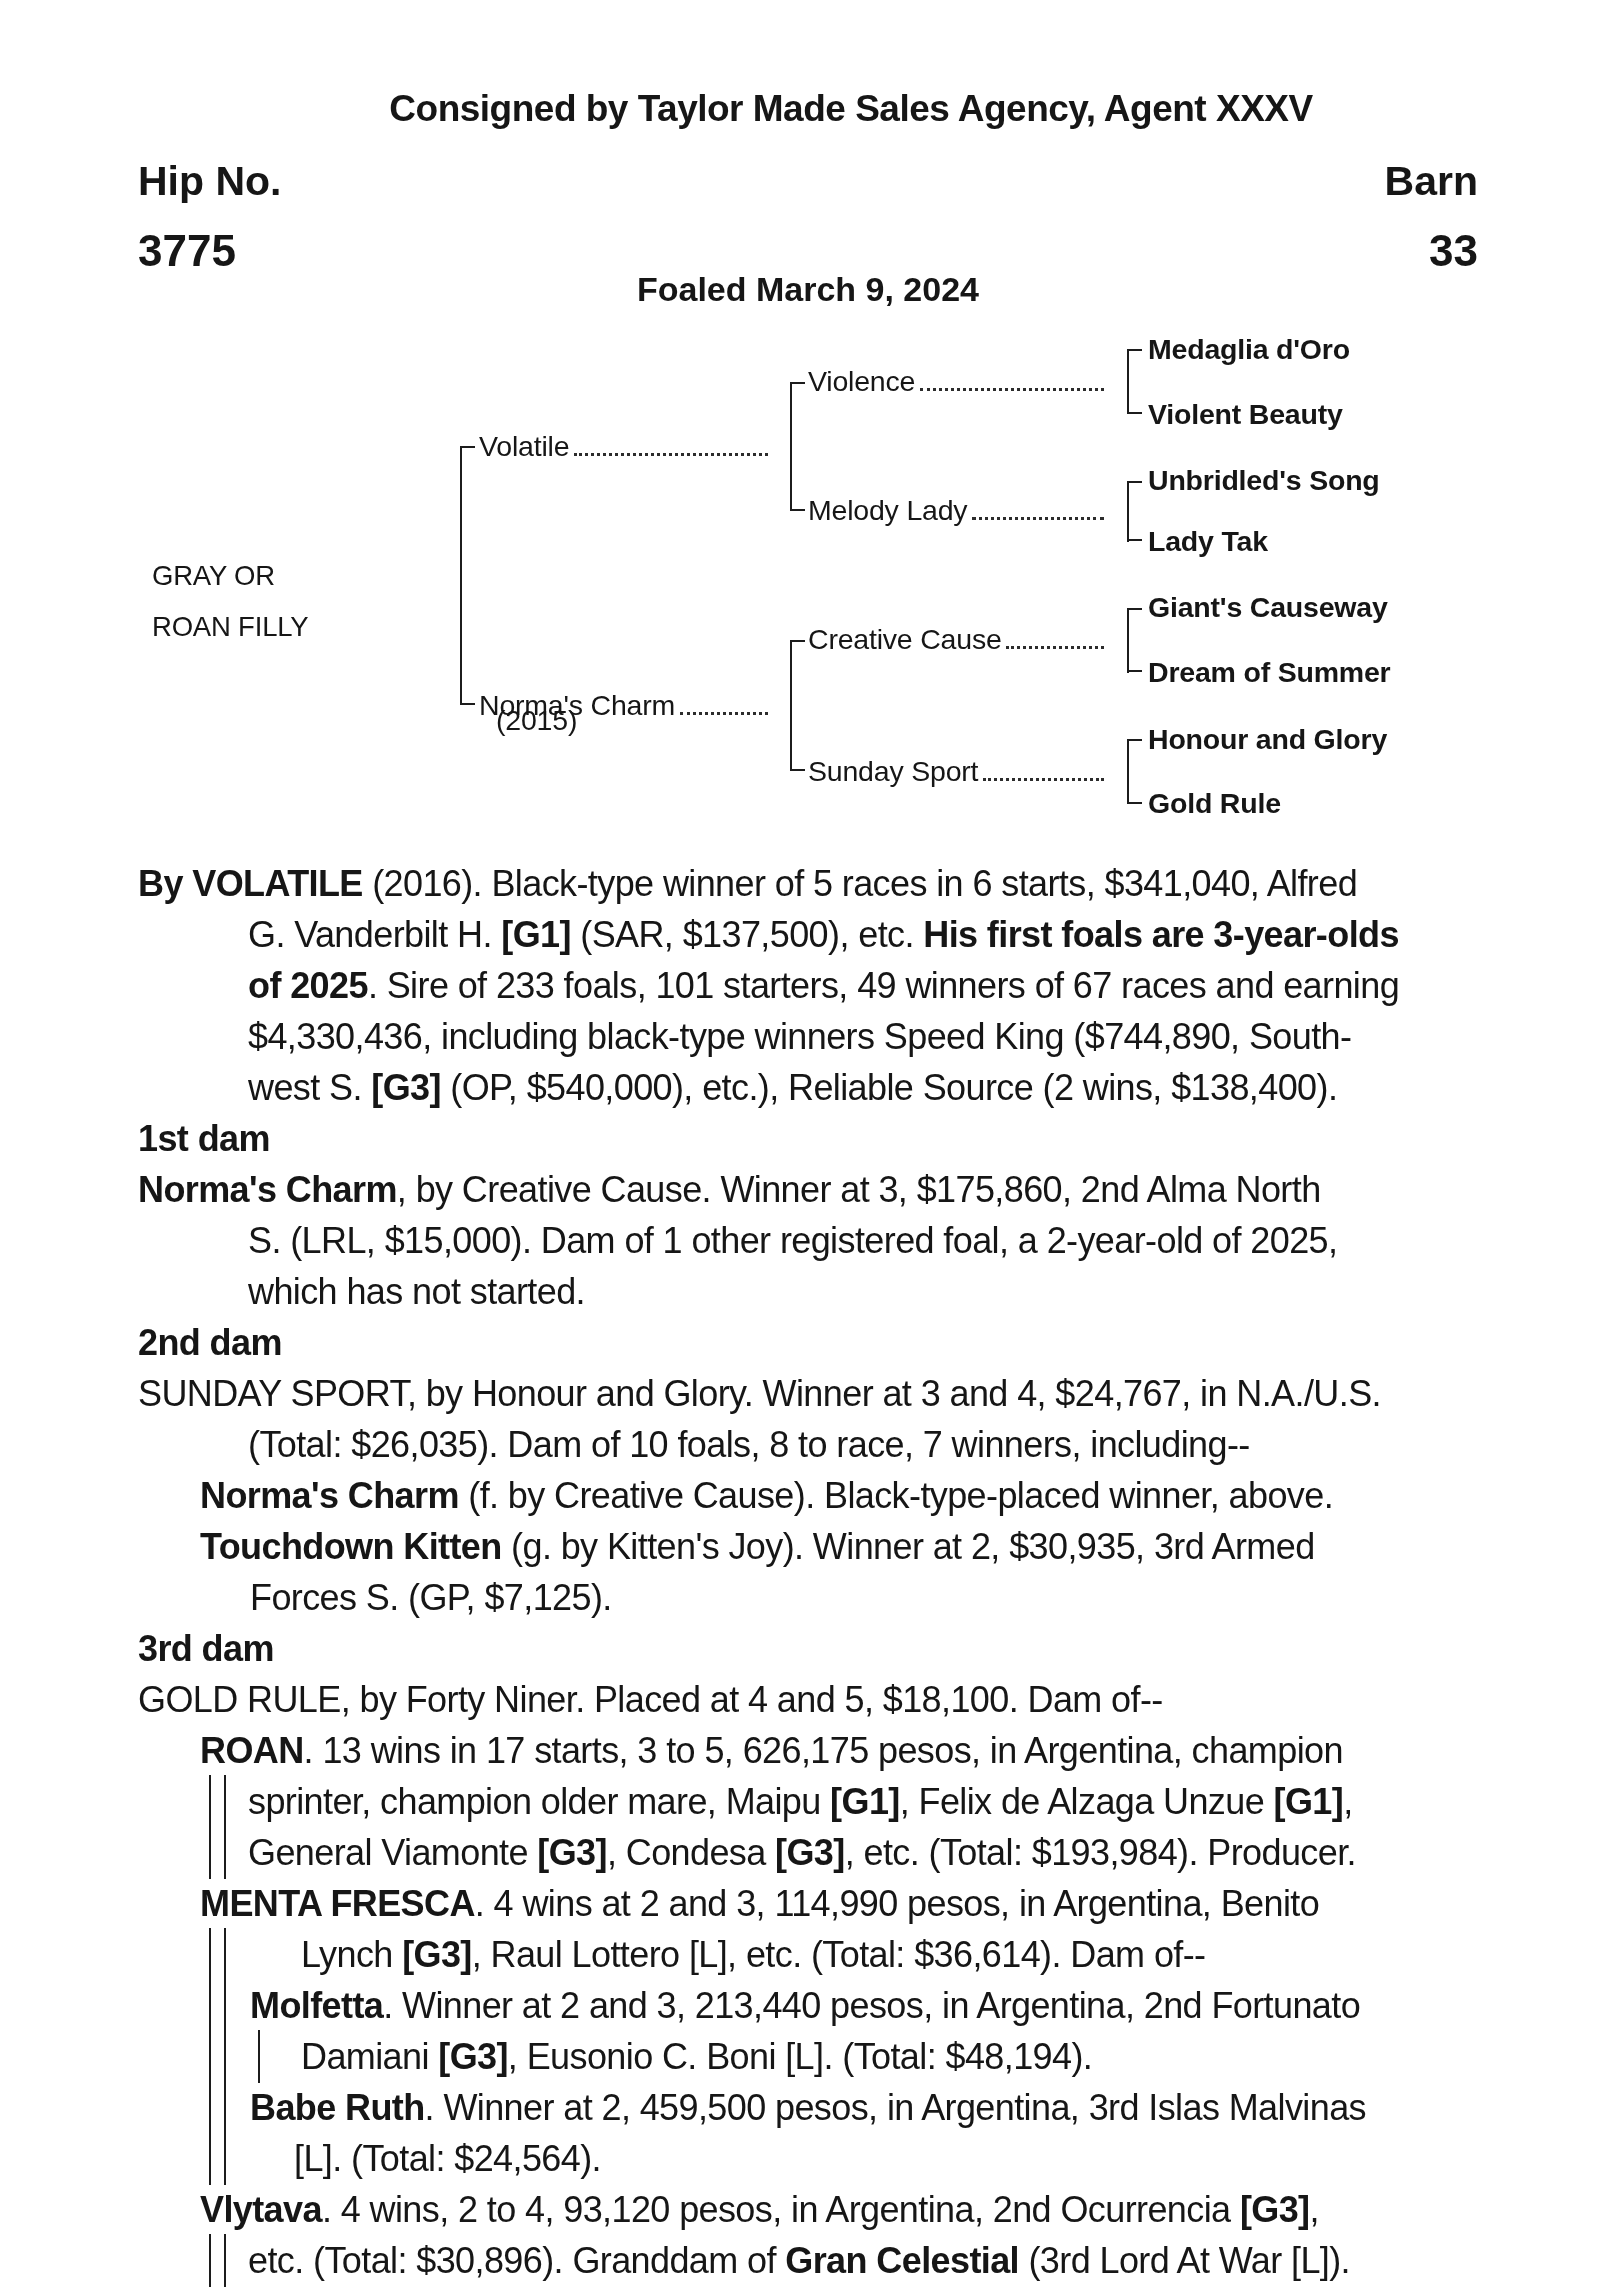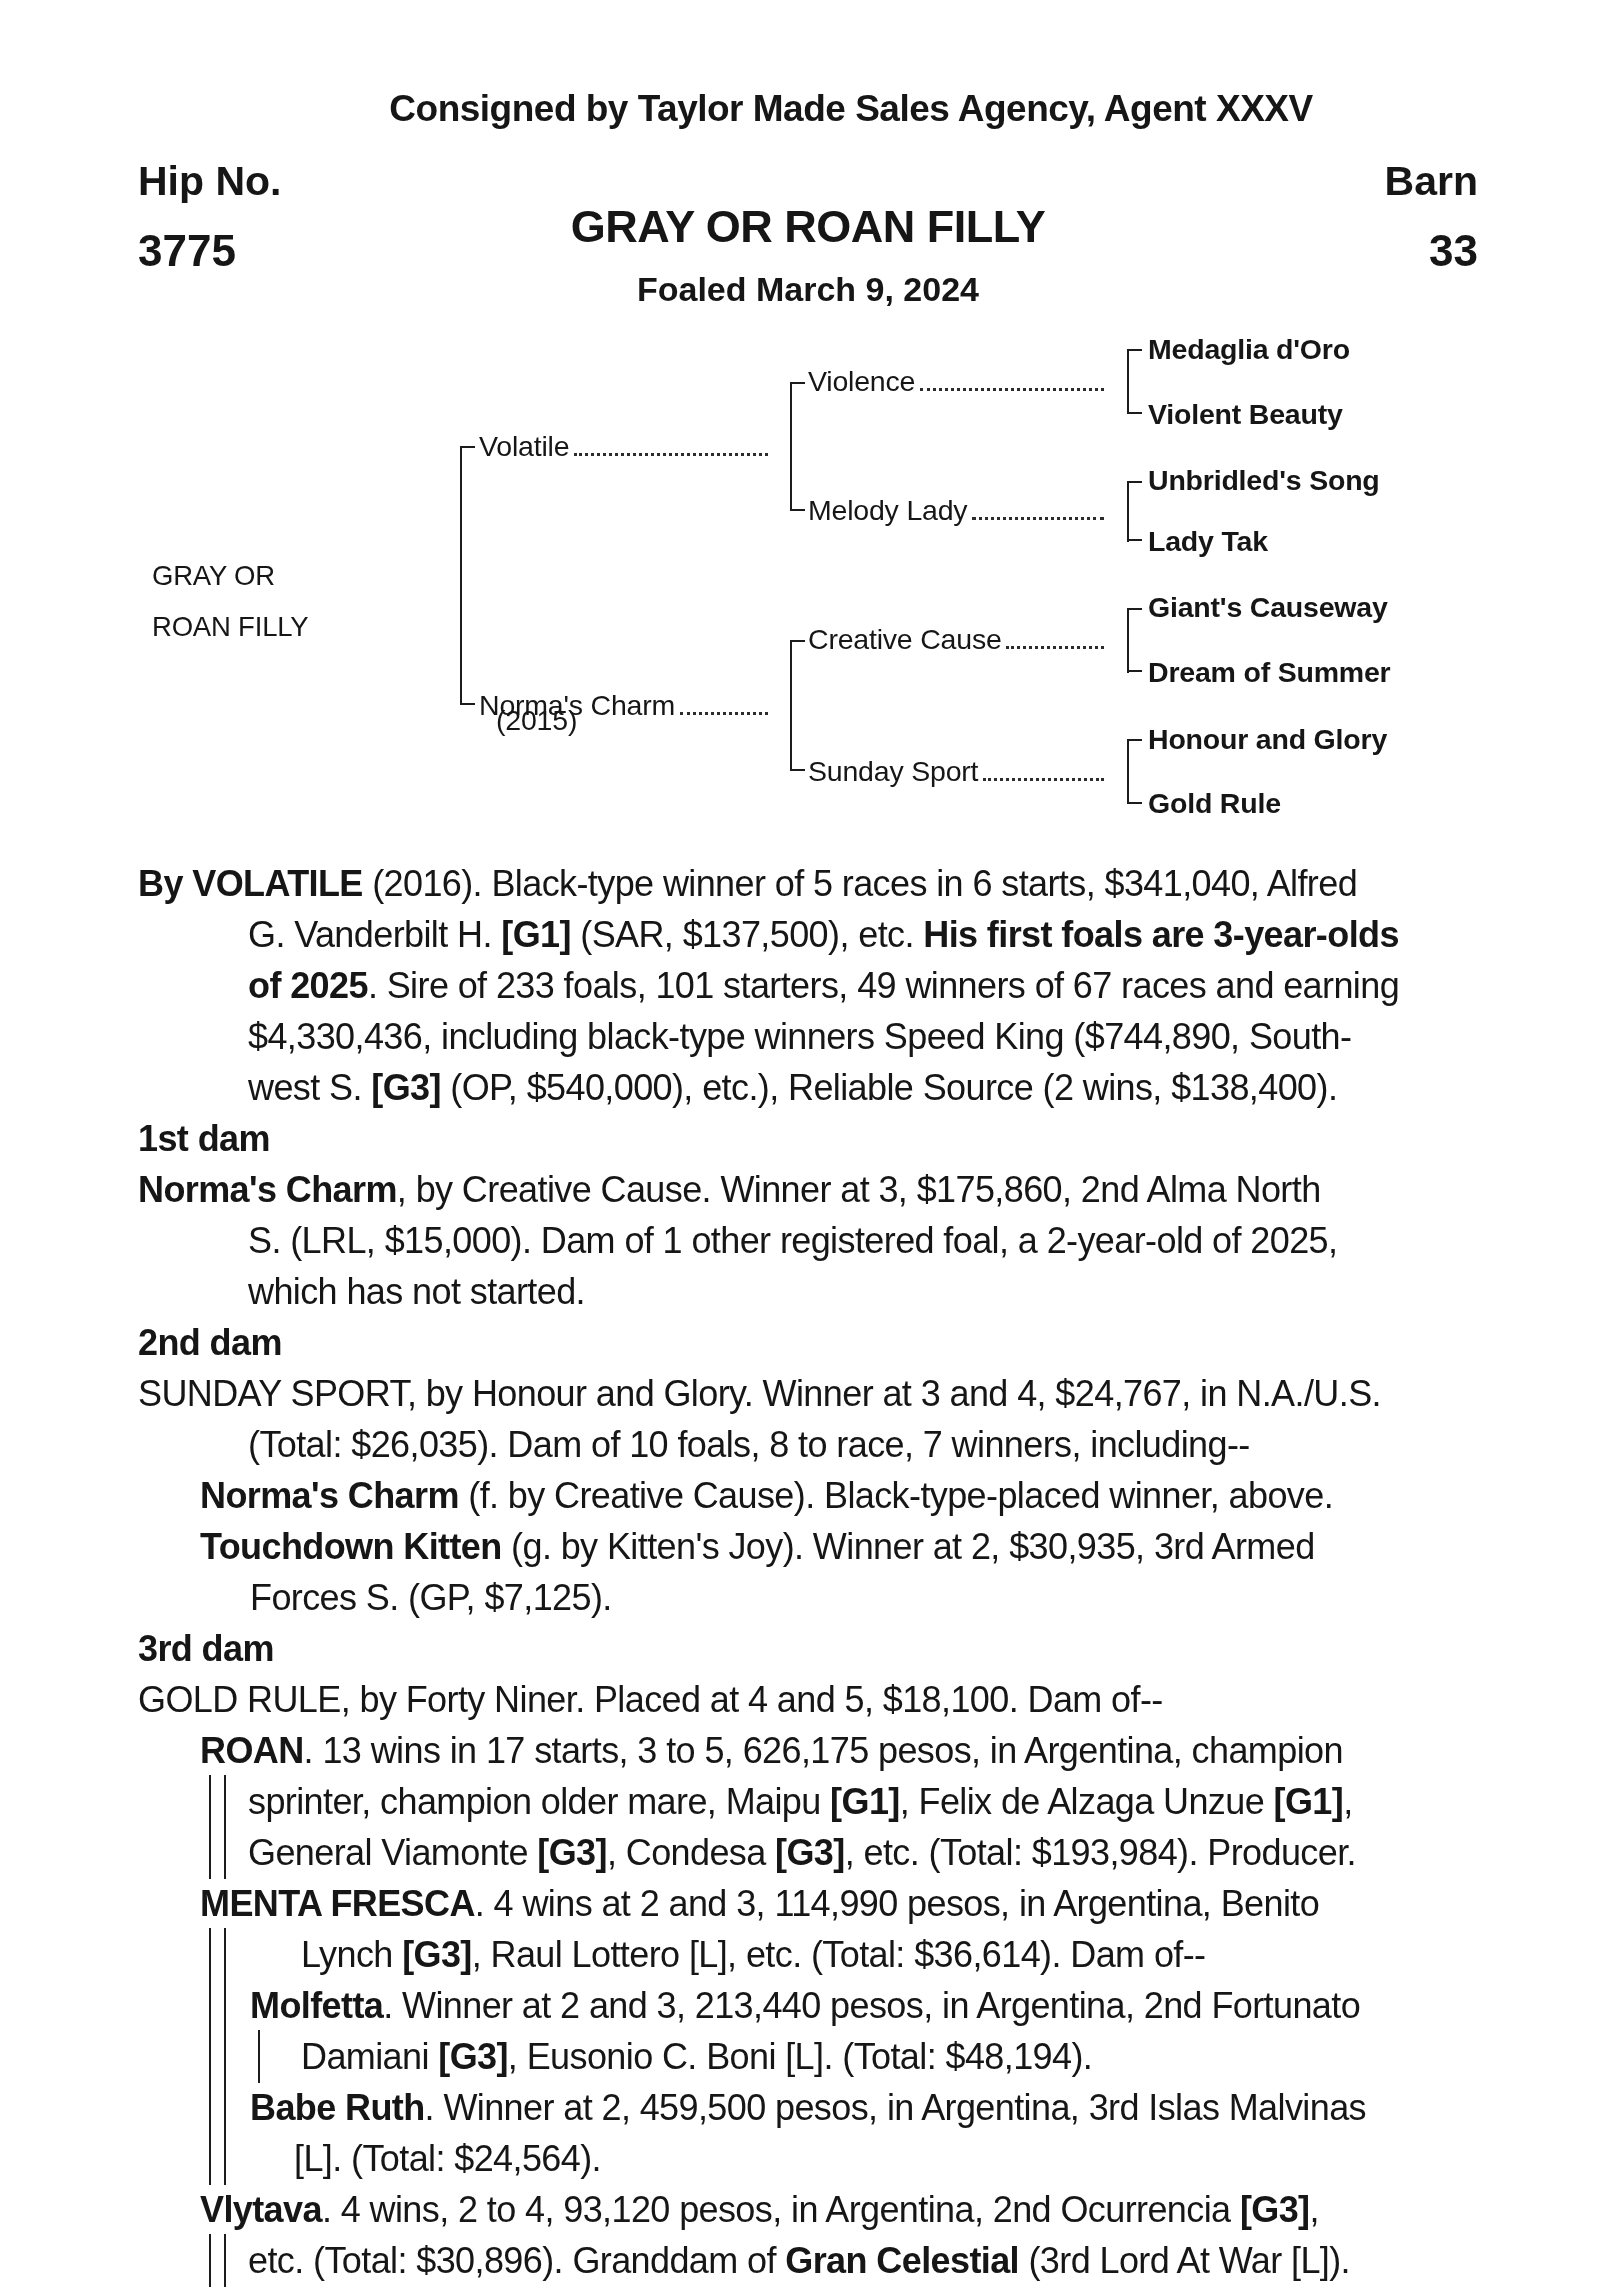--- a/index.html
+++ b/index.html
@@ -49,21 +49,20 @@
 </head>
 <body>
 
 <div id="page">
 
   <div class="consigned">Consigned by Taylor Made Sales Agency, Agent XXXV</div>
   <div class="hip-label">Hip No.</div>
   <div class="hip-num">3775</div>
   <div class="barn-label">Barn</div>
   <div class="barn-num">33</div>
-  <div class="title">GRAY OR ROAN FILLY</div>
   <div class="foaled">Foaled March 9, 2024</div>
 
   <div class="tree">
 
     <div class="subject" style="top:559px;">GRAY OR</div>
     <div class="subject" style="top:610px;">ROAN FILLY</div>
 
     <div class="node" style="left:479px;top:430px;width:294px;">
       <span>Volatile</span>
       <span class="leader"></span>

